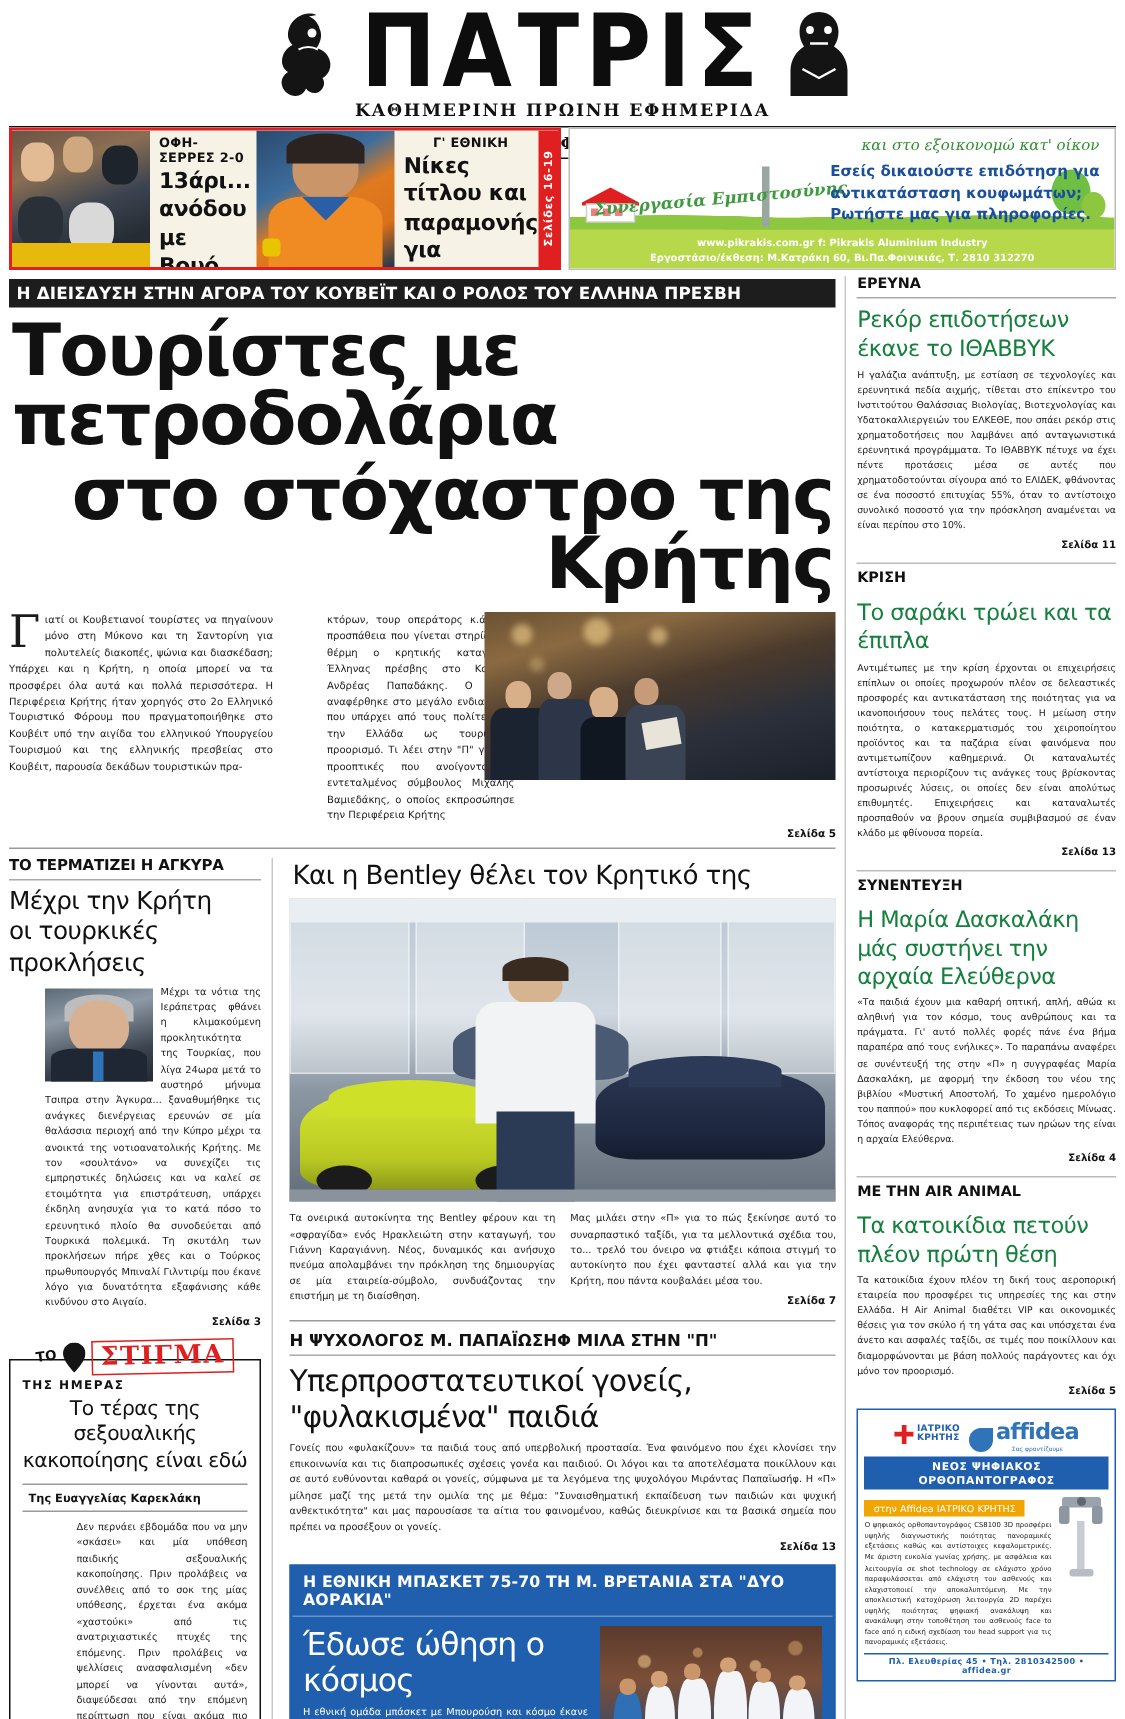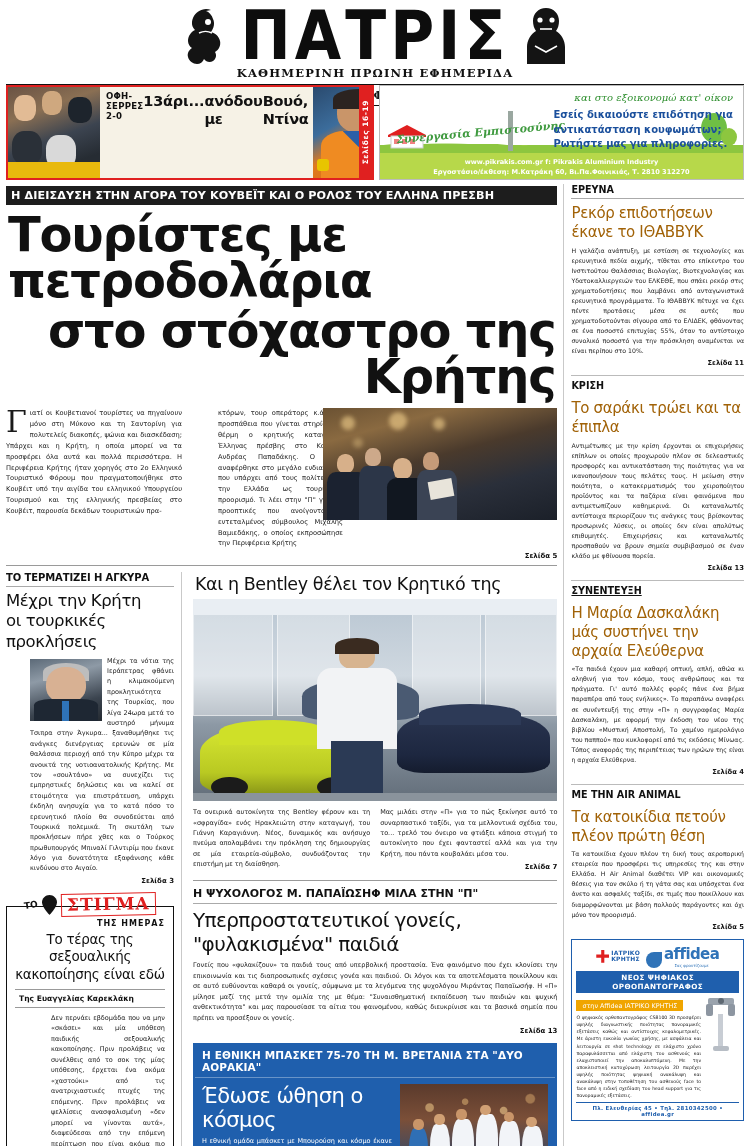--- a/index.html
+++ b/index.html
@@ -35,21 +35,21 @@
   .mast-rule2 { border-top:1.4px solid #111; margin:0 6px; }
 
   
   .topads { display:flex; gap:5px; padding:5px 6px 4px 6px; height:104px; }
   .sportsbox { position:relative; flex:0 0 368px; border:2.5px solid #e02020; background:#f6f2e6; display:flex; overflow:hidden; }
   .sp-half { display:flex; flex:1; }
   .sp-photo { width:92px; background:#4c5a6a; position:relative; overflow:hidden; }
   .sp-photo.ph1 { background:linear-gradient(160deg,#6a5344 0%,#8a6f53 28%,#3c4450 55%,#262c33 80%); }
   .sp-photo.ph2 { background:linear-gradient(150deg,#2a4a6e 0%,#3c6d9c 35%,#e07a1f 55%,#d9701a 78%,#1d3550 100%); }
   .sp-photo .fig { position:absolute; border-radius:40%; }
-  .sp-txt { flex:1; padding:4px 4px 2px 6px; display:flex; flex-direction:row; }
+  .sp-txt { flex:1; padding:4px 4px 2px 6px; display:flex; flex-direction:column;align-items:center; }
   .sp-kicker { font-size:8.6px; font-weight:bold; color:#111; letter-spacing:.2px; }
   .sp-head { font-size:14.5px; font-weight:bold; color:#111; line-height:1.26; letter-spacing:-.2px; margin-top:1px;}
   .sp-pages { position:absolute; right:0; top:0; bottom:0; width:13px; background:#e02020;
      color:#fff; font-size:7.4px; font-weight:bold; display:flex; align-items:center; justify-content:center; }
   .sp-pages span { writing-mode:vertical-rl; transform:rotate(180deg); letter-spacing:.6px; }
 
   .pikrakis { flex:1; border:1px solid #bbb; background:#fff; position:relative; overflow:hidden; }
   .pk-grass { position:absolute; left:0; right:0; bottom:0; height:34px; background:#b7d84a; }
   .pk-grass2 { position:absolute; left:0; right:0; bottom:26px; height:22px;
      background:radial-gradient(ellipse at 18% 100%, #8dc63f 0 30%, transparent 31%),
@@ -144,36 +144,36 @@
                 radial-gradient(circle at 88% 25%, #b08457 0 3%, transparent 4%); opacity:.8; }
 
   
   .stigma-wrap { margin-top:9px; position:relative; }
   .stigma-top { display:flex; align-items:center; justify-content:center; gap:4px; height:22px; }
   .st-to { font-size:9px; font-weight:bold; color:#111; transform:rotate(-8deg); }
   .st-pin { width:15px; height:20px; }
   .st-word { border:1.6px solid #e02020; color:#e02020; font-weight:bold; font-size:17px;
      letter-spacing:1px; padding:0px 5px 1px 5px; transform:rotate(-1.2deg); font-family:"DejaVu Serif",serif;}
   .stigma-box { border:1.1px solid #111; margin-top:-10px; padding:12px 8px 8px 8px; }
-  .st-ofday { text-align:right; font-size:8px; font-weight:bold; letter-spacing:1px; color:#111; }
+  .st-ofday { text-align:left; font-size:8px; font-weight:bold; letter-spacing:1px; color:#111; }
   .st-h { text-align:center; font-size:13.5px; color:#111; line-height:1.3; padding:3px 0 5px 0; letter-spacing:-.3px;}
   .st-by { font-size:7.6px; font-weight:bold; color:#111; border-top:1px solid #999; border-bottom:1px solid #999;
      padding:4px 0 4px 4px; margin-bottom:5px; }
   .st-body { font-size:6.5px; line-height:1.62; text-align:justify; color:#1a1a1a;margin-left:36px; }
 
   
   .donate { border:1.1px solid #111; margin-top:9px; padding:5px 7px 6px 7px; }
   .dn-h { text-align:center; font-size:8.6px; font-weight:bold; letter-spacing:1.4px; color:#111; padding-bottom:3px;}
   .dn-cols { display:flex; gap:7px; }
   .dn-cols .c { flex:1; font-size:6.2px; line-height:1.6; text-align:justify; color:#1a1a1a;}
 
   
   .rc-item { margin-bottom:8px; }
   .rc-kicker { font-size:9.6px; font-weight:bold; color:#111; border-bottom:1.1px solid #aaa; padding-bottom:3px; }
-  .rc-h { font-size:15px; color:#a16207; line-height:1.25; padding:5px 0 4px 0; letter-spacing:-.35px; }
+  .rc-h { font-size:15px; color:#15803d; line-height:1.25; padding:5px 0 4px 0; letter-spacing:-.35px; }
   .rc-body { font-size:6.2px; line-height:1.62; text-align:justify; color:#1a1a1a; }
   .rc-page { text-align:right; font-size:6.8px; font-weight:bold; color:#111; padding-top:3px; }
   .rc-sep { border-top:1px solid #bbb; margin:7px 0 0 0; }
 
   
   .affidea { border:1.6px solid #1f5fad; margin-top:6px; padding:4px 4px 3px 4px; position:relative; overflow:hidden;}
   .af-top { display:flex; align-items:center; justify-content:center; gap:6px; padding:1px 0 3px 0;}
   .af-iatriko { display:flex; align-items:flex-end; gap:2px;}
   .af-cross { width:13px; height:13px; background:#e02020; clip-path:polygon(38% 0,62% 0,62% 38%,100% 38%,100% 62%,62% 62%,62% 100%,38% 100%,38% 62%,0 62%,0 38%,38% 38%); }
   .af-iat-txt { font-size:6px; font-weight:bold; color:#1f5fad; line-height:1.05; letter-spacing:.2px;}
@@ -453,21 +453,21 @@
 
       <div class="rc-item">
         <div class="rc-kicker" style="border:none;padding-top:4px;">ΚΡΙΣΗ</div>
         <div class="rc-h">Το σαράκι τρώει και τα έπιπλα</div>
         <div class="rc-body">Αντιμέτωπες με την κρίση έρχονται οι επιχειρήσεις επίπλων οι οποίες προχωρούν πλέον σε δελεαστικές προσφορές και αντικατάσταση της ποιότητας για να ικανοποιήσουν τους πελάτες τους. Η μείωση στην ποιότητα, ο κατακερματισμός του χειροποίητου προϊόντος και τα παζάρια είναι φαινόμενα που αντιμετωπίζουν καθημερινά. Οι καταναλωτές αντίστοιχα περιορίζουν τις ανάγκες τους βρίσκοντας προσωρινές λύσεις, οι οποίες δεν είναι απολύτως επιθυμητές. Επιχειρήσεις και καταναλωτές προσπαθούν να βρουν σημεία συμβιβασμού σε έναν κλάδο με φθίνουσα πορεία.</div>
         <div class="rc-page">Σελίδα 13</div>
       </div>
       <div class="rc-sep"></div>
 
       <div class="rc-item">
-        <div class="rc-kicker" style="border:none;padding-top:4px;text-decoration:underline;">ΣΥΝΕΝΤΕΥΞΗ</div>
+        <div class="rc-kicker" style="border:none;padding-top:4px;">ΣΥΝΕΝΤΕΥΞΗ</div>
         <div class="rc-h">Η Μαρία Δασκαλάκη μάς συστήνει την αρχαία Ελεύθερνα</div>
         <div class="rc-body">«Τα παιδιά έχουν μια καθαρή οπτική, απλή, αθώα κι αληθινή για τον κόσμο, τους ανθρώπους και τα πράγματα. Γι' αυτό πολλές φορές πάνε ένα βήμα παραπέρα από τους ενήλικες». Το παραπάνω αναφέρει σε συνέντευξή της στην «Π» η συγγραφέας Μαρία Δασκαλάκη, με αφορμή την έκδοση του νέου της βιβλίου «Μυστική Αποστολή, Το χαμένο ημερολόγιο του παππού» που κυκλοφορεί από τις εκδόσεις Μίνωας. Τόπος αναφοράς της περιπέτειας των ηρώων της είναι η αρχαία Ελεύθερνα.</div>
         <div class="rc-page">Σελίδα 4</div>
       </div>
       <div class="rc-sep"></div>
 
       <div class="rc-item">
         <div class="rc-kicker" style="border:none;padding-top:4px;">ΜΕ ΤΗΝ AIR ANIMAL</div>
         <div class="rc-h">Τα κατοικίδια πετούν πλέον πρώτη θέση</div>
         <div class="rc-body">Τα κατοικίδια έχουν πλέον τη δική τους αεροπορική εταιρεία που προσφέρει τις υπηρεσίες της και στην Ελλάδα. Η Air Animal διαθέτει VIP και οικονομικές θέσεις για τον σκύλο ή τη γάτα σας και υπόσχεται ένα άνετο και ασφαλές ταξίδι, σε τιμές που ποικίλλουν και διαμορφώνονται με βάση πολλούς παράγοντες και όχι μόνο τον προορισμό.</div>

